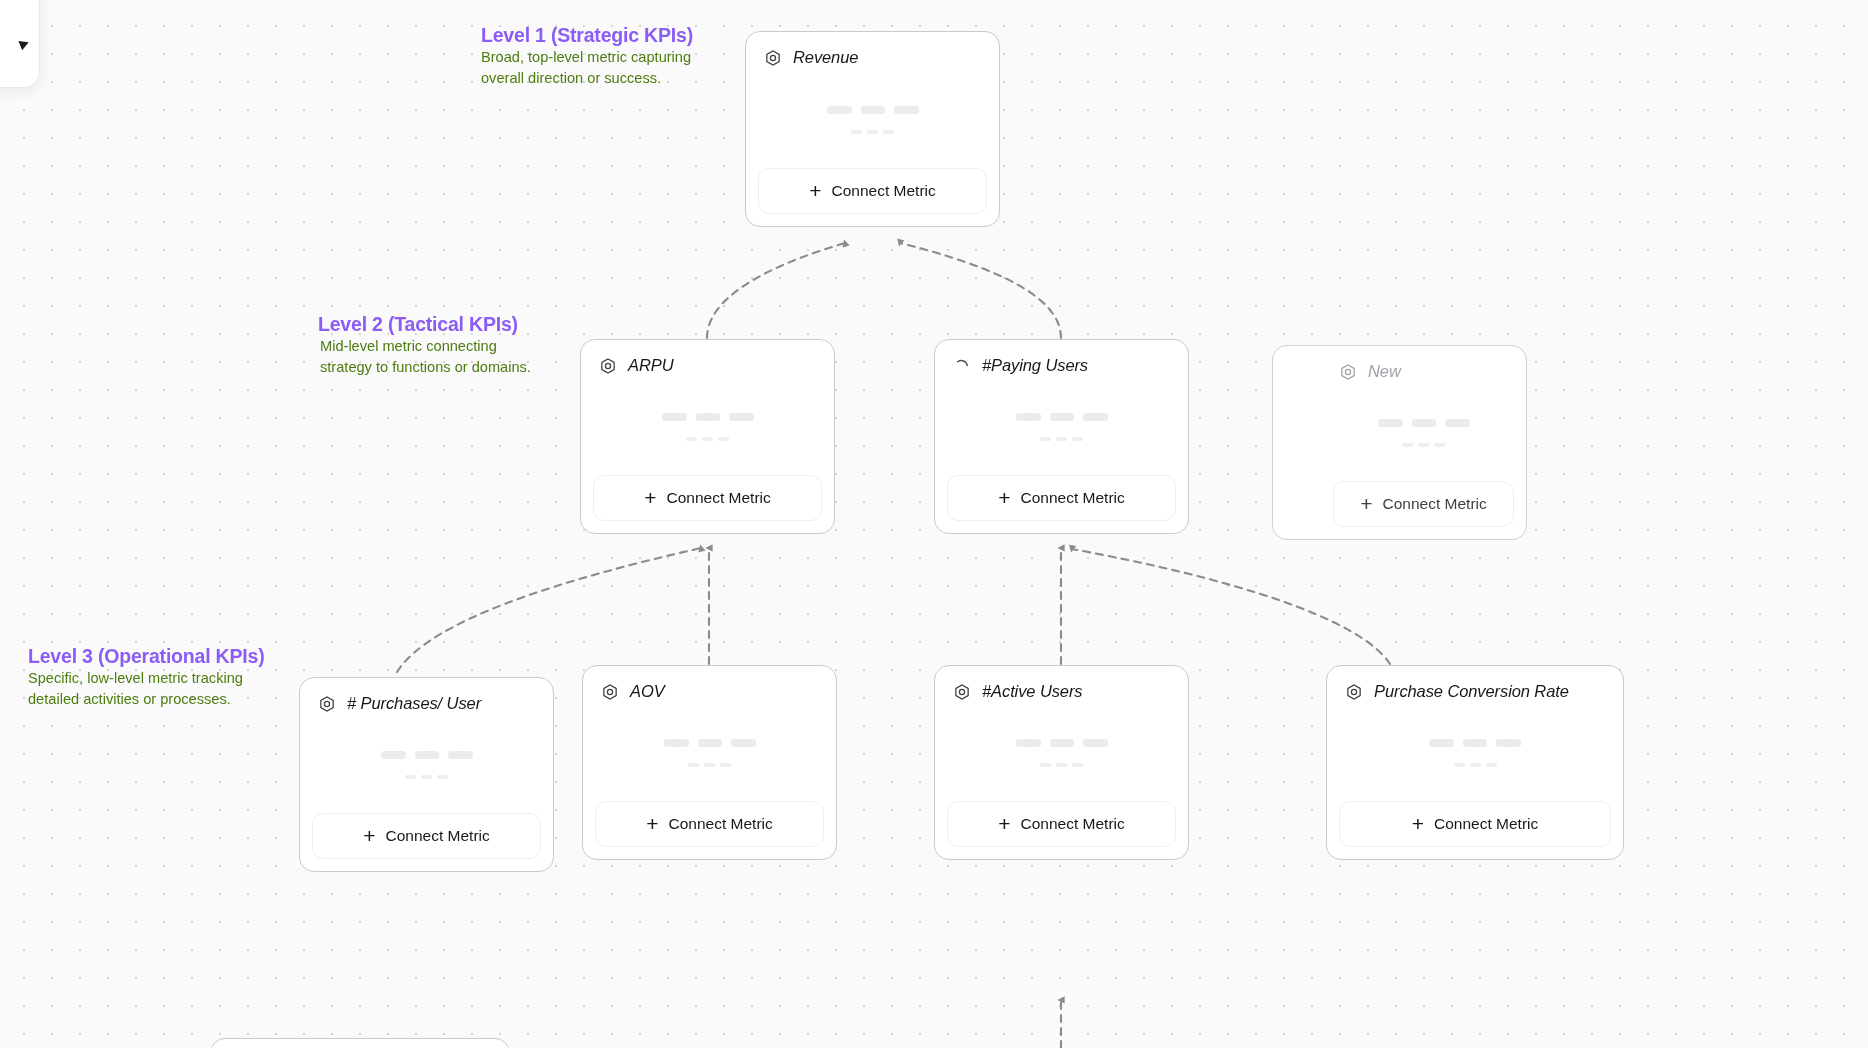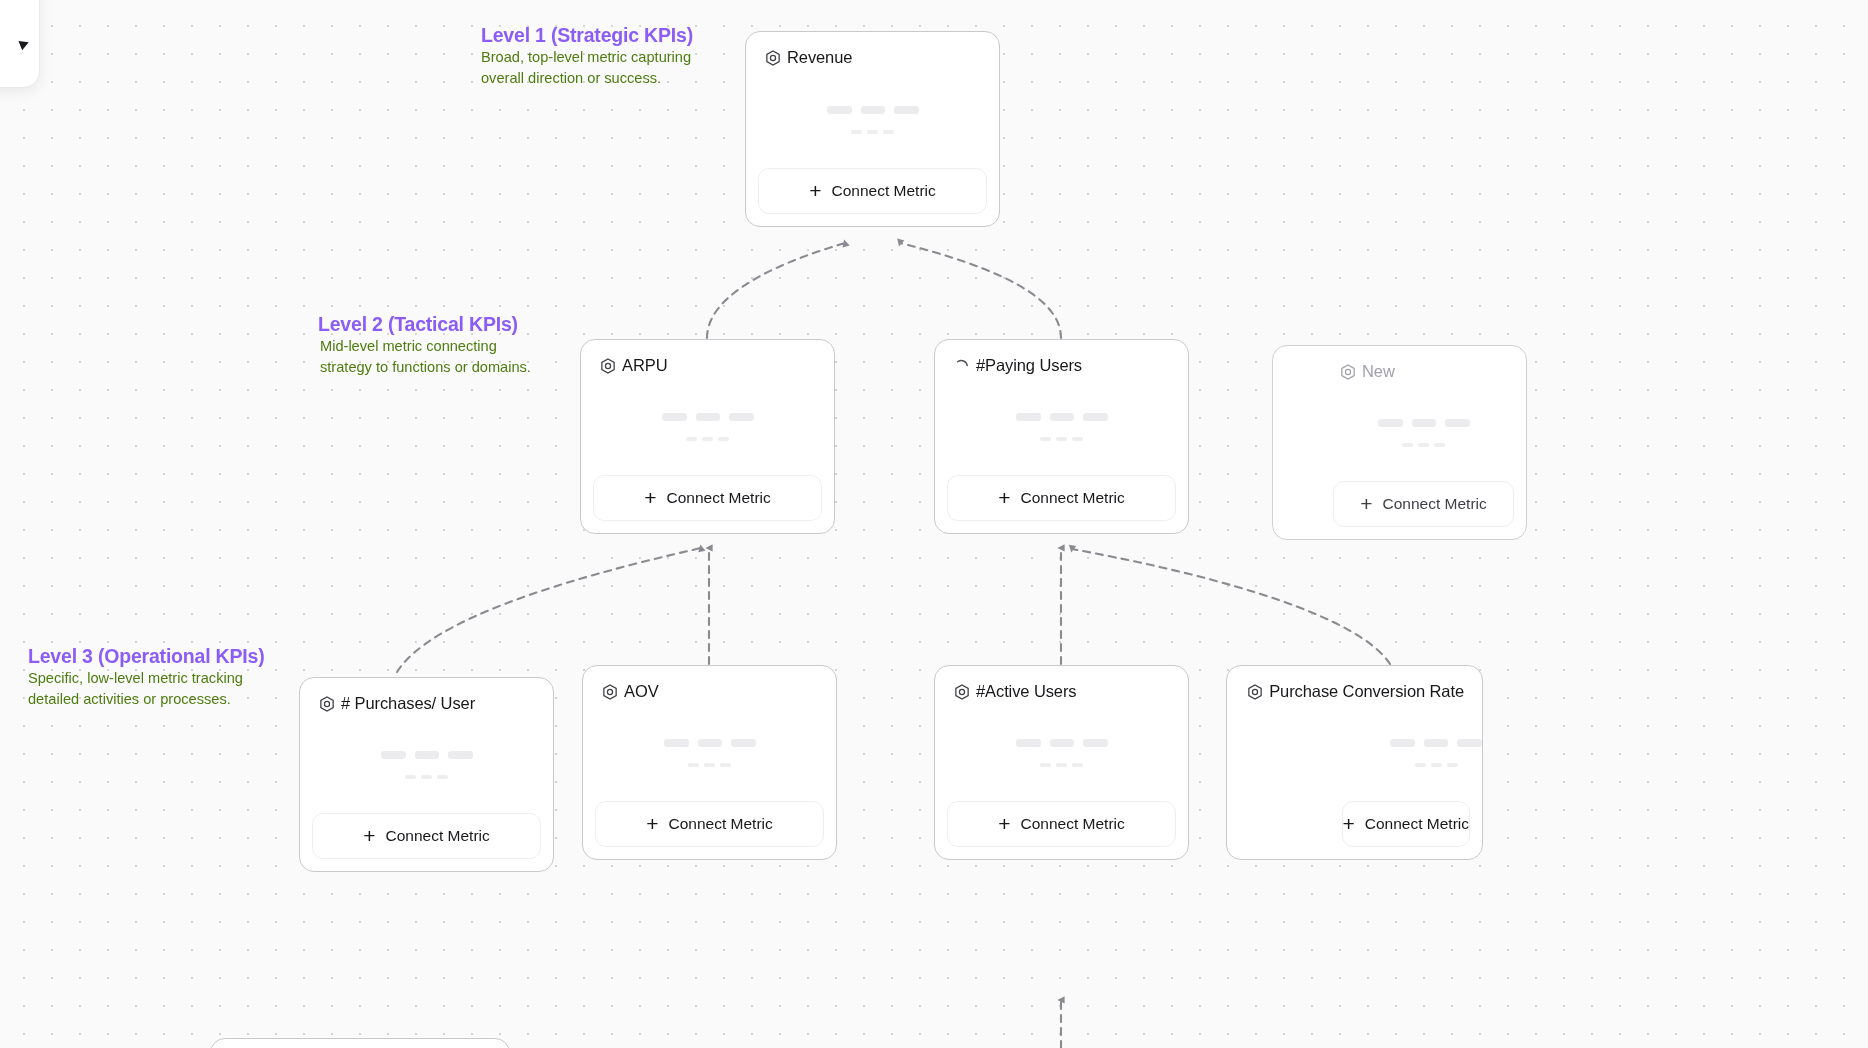--- a/index.html
+++ b/index.html
@@ -56,22 +56,23 @@
     position: absolute;
     background: #ffffff;
     border: 1px solid #c9c9ce;
     border-radius: 15px;
     z-index: 20;
     display: flex; flex-direction: column;
     overflow: hidden;
   }
   .card.dim { border-color: #cfcfd4; }
   .card-head {
-    display: flex; align-items: center; gap: 5px;
+    display: flex; align-items: center; gap: 11px;
     padding: 16px 18px 0 18px;
+    font-style: italic;
   }
   .card-head .ic { flex: 0 0 auto; width: 18px; height: 18px; display: block; }
   .card-title {
     font-size: 16.5px; font-weight: 500; color: #18181b;
     letter-spacing: -0.1px; white-space: nowrap;
   }
   .card.dim .card-title { color: #a1a1aa; font-weight: 400; }
 
   .card-body {
     flex: 1 1 auto;
@@ -334,21 +335,21 @@
         <span class="sk"></span>
         <span class="sk"></span>
       </div>
     </div>
     <div class="connect-btn">
       <span class="plus">+</span>
       <span>Connect Metric</span>
     </div>
   </div>
 
-  <div class="card" style="left:1226px; top:665px; width:257px; height:195px;align-items:flex-end;">
+  <div class="card" style="left:1326px; top:665px; width:298px; height:195px;">
     <div class="card-head">
       <svg class="ic" viewBox="0 0 24 24" fill="none" stroke="#3f3f46" stroke-width="1.7">
         <path d="M12 2.6 20.2 7.3 20.2 16.7 12 21.4 3.8 16.7 3.8 7.3 Z"></path>
         <circle cx="12" cy="12" r="3.4"></circle>
       </svg>
       <div class="card-title">Purchase Conversion Rate</div>
     </div>
     <div class="card-body">
       <div class="sk-row">
         <span class="sk w1"></span>

